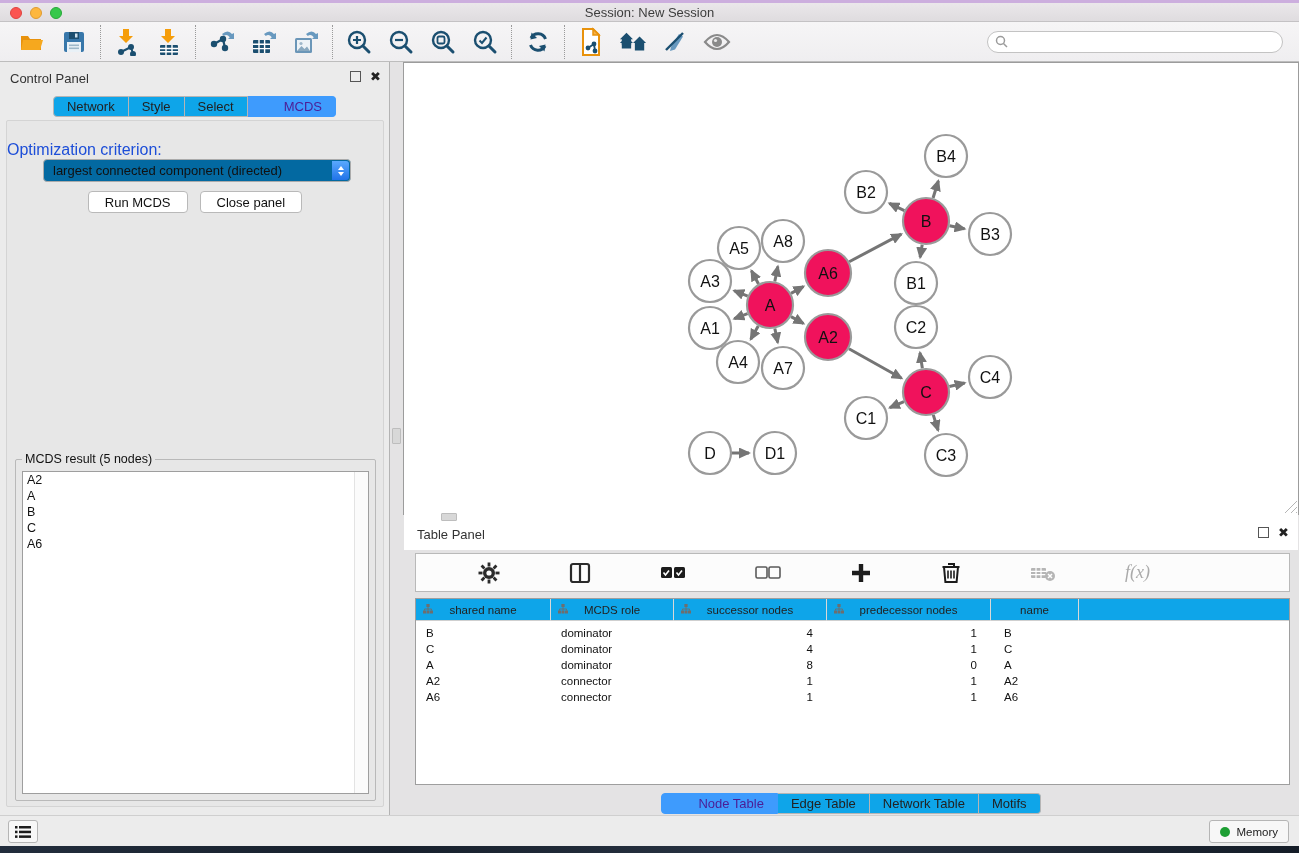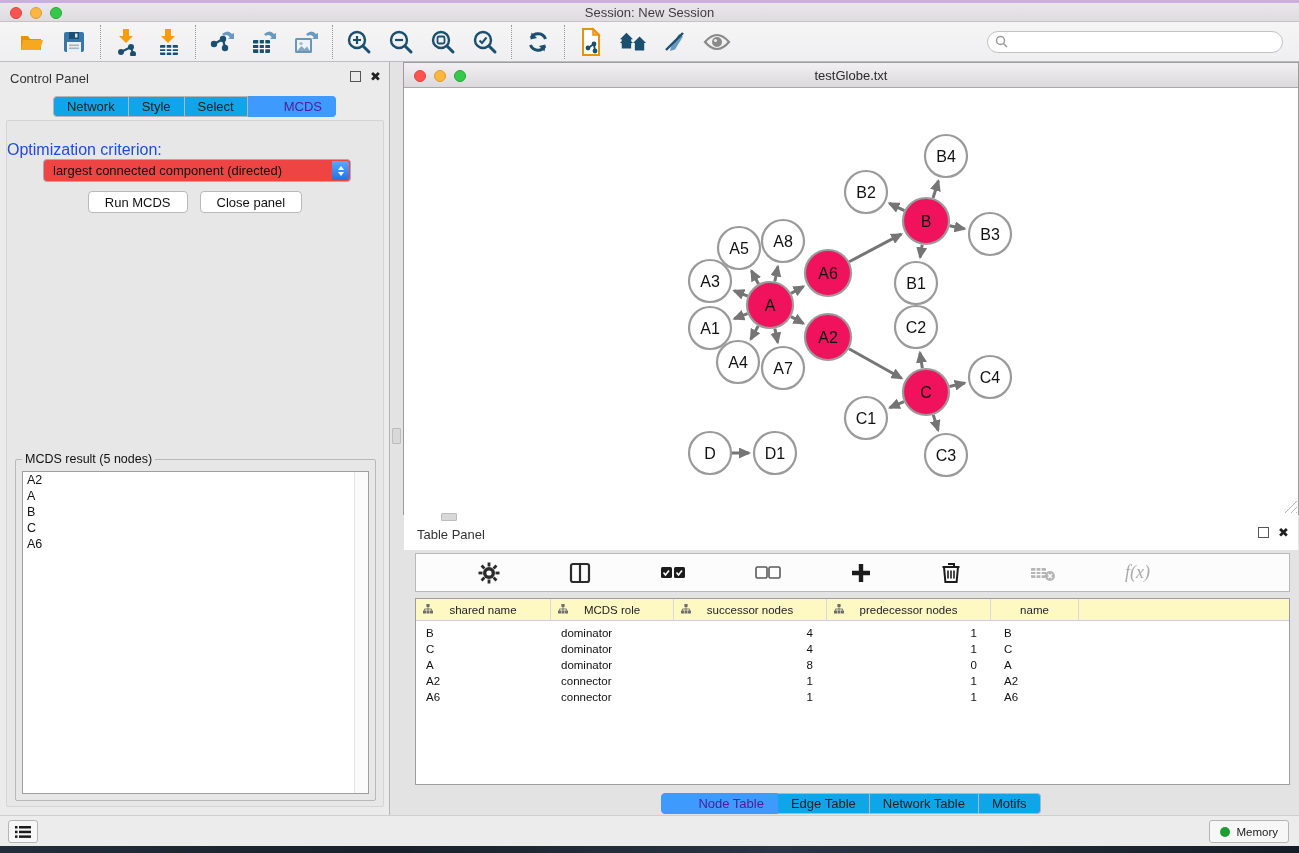--- a/index.html
+++ b/index.html
@@ -45,21 +45,21 @@
   .tabgroup { display:flex; }
   .tab { height:21px; line-height:19px; padding:0 13px; background:#0ea5e9; border:1px solid #b5b5b5;
     border-left-width:0; font-size:13px; color:#222; cursor:pointer; }
   .tab:first-child { border-left-width:1px; border-radius:4px 0 0 4px; }
   .tab:last-child { border-radius:0 4px 4px 0; }
   .tab.active { background:#3e9bfd; border-color:#3e9bfd; color:#4c1d95;padding-left:36px; }
   .cp-content { position:absolute; left:6px; top:58px; width:378px; height:687px;
     background:#e7e7e7; border:1px solid #d4d4d4; border-radius:2px; }
   .opt-label { position:absolute; left:0; width:100%; top:20px; font-size:16px; color:#1d4ed8; }
   .criterion-select { position:absolute; left:36px; top:38px; width:308px; height:23px;
-    background:#ef4444; border:1px solid #ababab; border-radius:4px; cursor:pointer; }
+    background:#0369a1; border:1px solid #ababab; border-radius:4px; cursor:pointer; }
   .criterion-value { position:absolute; left:9px; top:3px; font-size:13px; color:#111; white-space:nowrap; }
   .select-stepper { position:absolute; right:1px; top:1px; width:17px; height:19px; border-radius:0 3px 3px 0;
     background:linear-gradient(#5aa9fe,#2173e8); display:flex; flex-direction:column; align-items:center; justify-content:center; gap:2px; }
   .select-stepper .arr { width:0; height:0; border-left:3.5px solid transparent; border-right:3.5px solid transparent; }
   .arr.up { border-bottom:4px solid #fff; }
   .arr.down { border-top:4px solid #fff; }
   .cp-buttons { position:absolute; left:0; top:70px; width:100%; display:flex; justify-content:center; gap:12px; }
   .push-btn { height:22px; padding:0 16px; background:#fff; border:1px solid #b9b9b9; border-radius:4px;
     font-size:13px; color:#111; cursor:pointer; font-family:inherit; }
   .groupbox { position:absolute; left:8px; top:338px; width:361px; height:342px;
@@ -90,21 +90,21 @@
   
   .table-panel { position:absolute; left:403px; top:458px; width:896px; height:295px; }
   .tp-title { position:absolute; left:14px; top:7px; font-size:13px; color:#333; }
   .tp-ctrls { position:absolute; right:10px; top:7px; display:flex; gap:9px; align-items:center; }
   .tp-toolbar { position:absolute; left:12px; top:33px; width:875px; height:39px;
     background:#fcfcfc; border:1px solid #b9b9b9; display:flex; align-items:center; gap:21px; padding:0 14px; }
   .tp-tool { display:flex; align-items:center; justify-content:center; cursor:pointer;margin-left:48px; }
   .fx-label { font-family:"Liberation Serif","DejaVu Serif",serif; font-style:italic; font-size:18px; color:#aaa; }
   .data-table { position:absolute; left:12px; top:78px; width:875px; height:187px;
     background:#fff; border:1px solid #9e9e9e; overflow:hidden; }
-  .thead { display:flex; height:22px; background:#fef9c3; border-bottom:1px solid #cfcfcf; }
+  .thead { display:flex; height:22px; background:#0ea5e9; border-bottom:1px solid #cfcfcf; }
   .th { position:relative; height:22px; border-right:1px solid #d8d8d8; display:flex; align-items:center;
     justify-content:center; font-size:11.5px; color:#222; cursor:pointer; }
   .th .th-icon { position:absolute; left:7px; top:5px; }
   .tr { display:flex; height:16px; cursor:pointer; }
   .tr:first-of-type { margin-top:4px; }
   .td { font-size:11.5px; color:#111; line-height:16px; white-space:nowrap; overflow:hidden; }
   .bottom-tabs { position:absolute; left:0; top:273px; width:100%; display:flex; justify-content:center; }
 
   
   .statusbar { position:absolute; left:0; top:815px; width:1299px; height:31px;
@@ -332,28 +332,20 @@
               <div class="result-item">C</div>
               <div class="result-item">A6</div>
             </div>
         </div>
       </div>
     </div>
 
     <div class="v-grip"></div>
 
     <div class="network-window">
-      <div class="nw-titlebar">
-        <div class="lights">
-          <span class="light red"></span>
-          <span class="light yellow"></span>
-          <span class="light green"></span>
-        </div>
-        <div class="title">testGlobe.txt</div>
-      </div>
       <div class="nw-canvas">
         <svg id="graph-svg" width="894" height="425" viewBox="0 0 894 425">
             <defs>
               <marker id="arrow" markerUnits="userSpaceOnUse" markerWidth="13" markerHeight="11" refX="10" refY="5.5" orient="auto">
                 <path d="M0,0 L12,5.5 L0,11 z" fill="#757575"></path>
               </marker>
             </defs>
             <line x1="343.5900931847508" y1="188.59046427917886" x2="330.2773990498533" y2="193.69366369755625" stroke="#757575" stroke-width="3" marker-end="url(#arrow)"></line>
             <line x1="387.01386441664306" y1="191.59385622987205" x2="399.48382484724976" y2="198.47383439848264" stroke="#757575" stroke-width="3" marker-end="url(#arrow)"></line>
             <line x1="343.7165594187538" y1="171.08662376750152" x2="330.1403939630167" y2="165.6561575852067" stroke="#757575" stroke-width="3" marker-end="url(#arrow)"></line>

